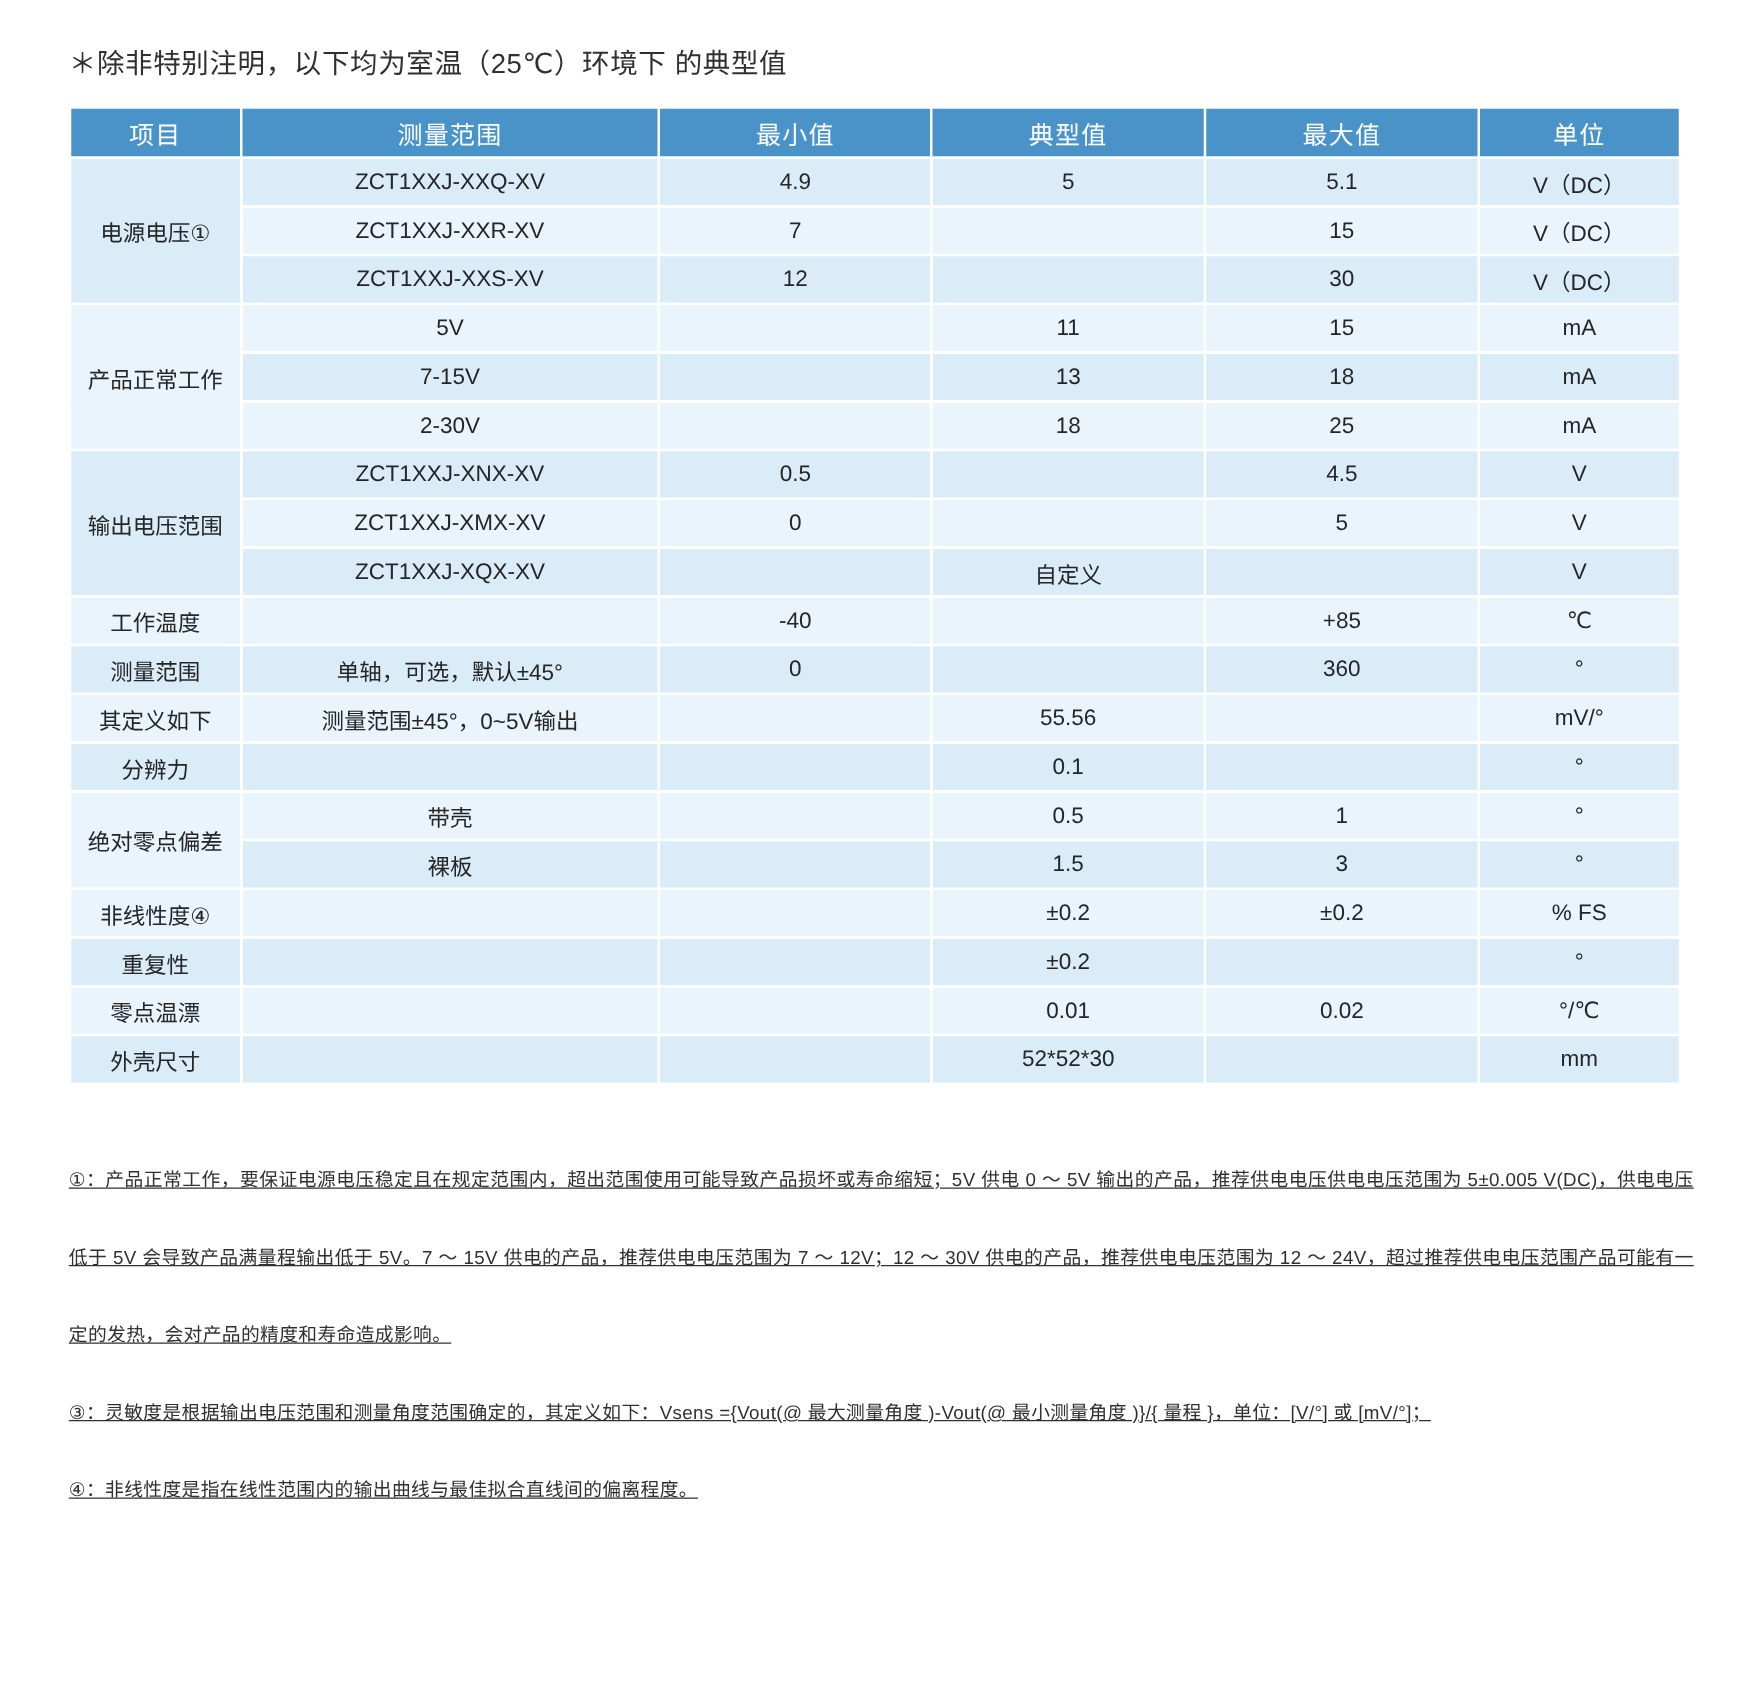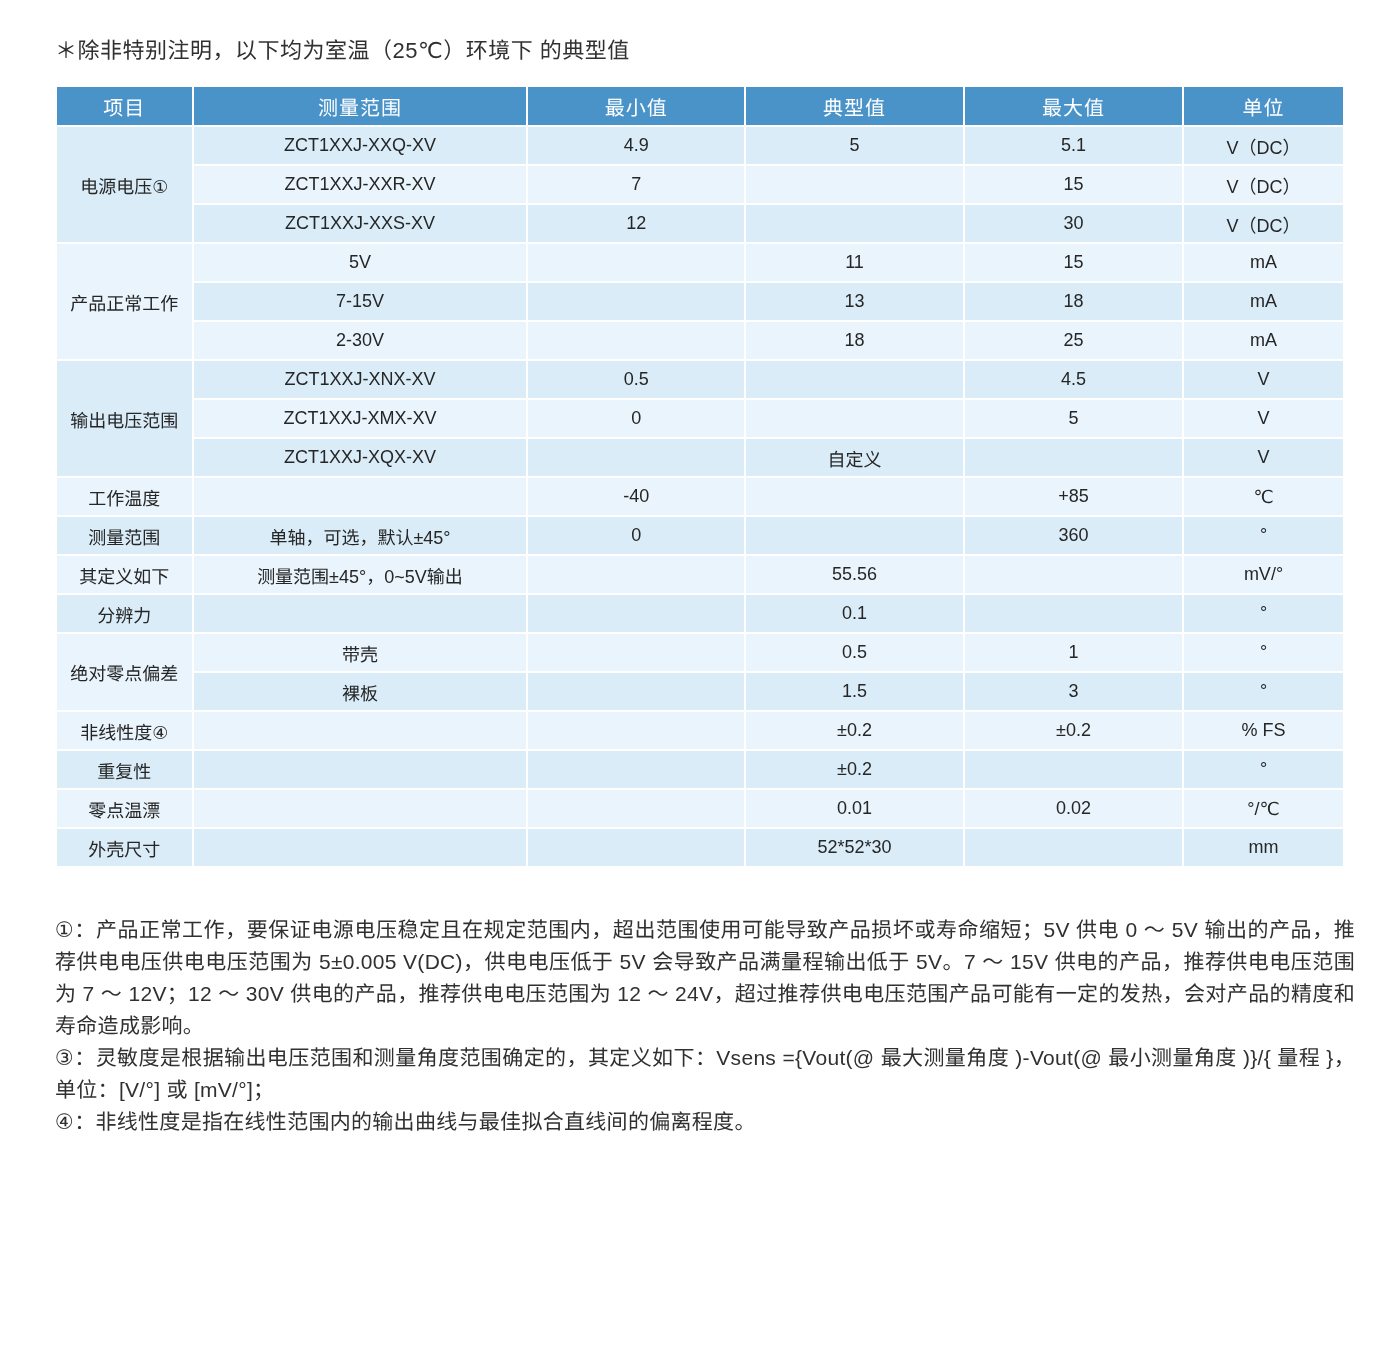--- a/index.html
+++ b/index.html
@@ -60,25 +60,26 @@
   col.c-cond{width:26.0%;}
   col.c-min{width:16.9%;}
   col.c-typ{width:17.0%;}
   col.c-max{width:17.0%;}
   col.c-unit{width:12.5%;}
   .footnotes{
     margin:46px 50px 0 55px;
     width:1300px;
   }
   .footnotes p{
-    font-size:21px;
-    line-height:32px;
+    font-size:15px;
+    line-height:62px;
     color:var(--note-color);
     text-align:justify;
     letter-spacing:0.3px;
+    text-decoration:underline;
   }
 </style>
 </head>
 <body>
 
 <div class="page">
 
   <div class="top-note">＊除非特别注明，以下均为室温（25℃）环境下 的典型值</div>
 
   <table class="spec">

